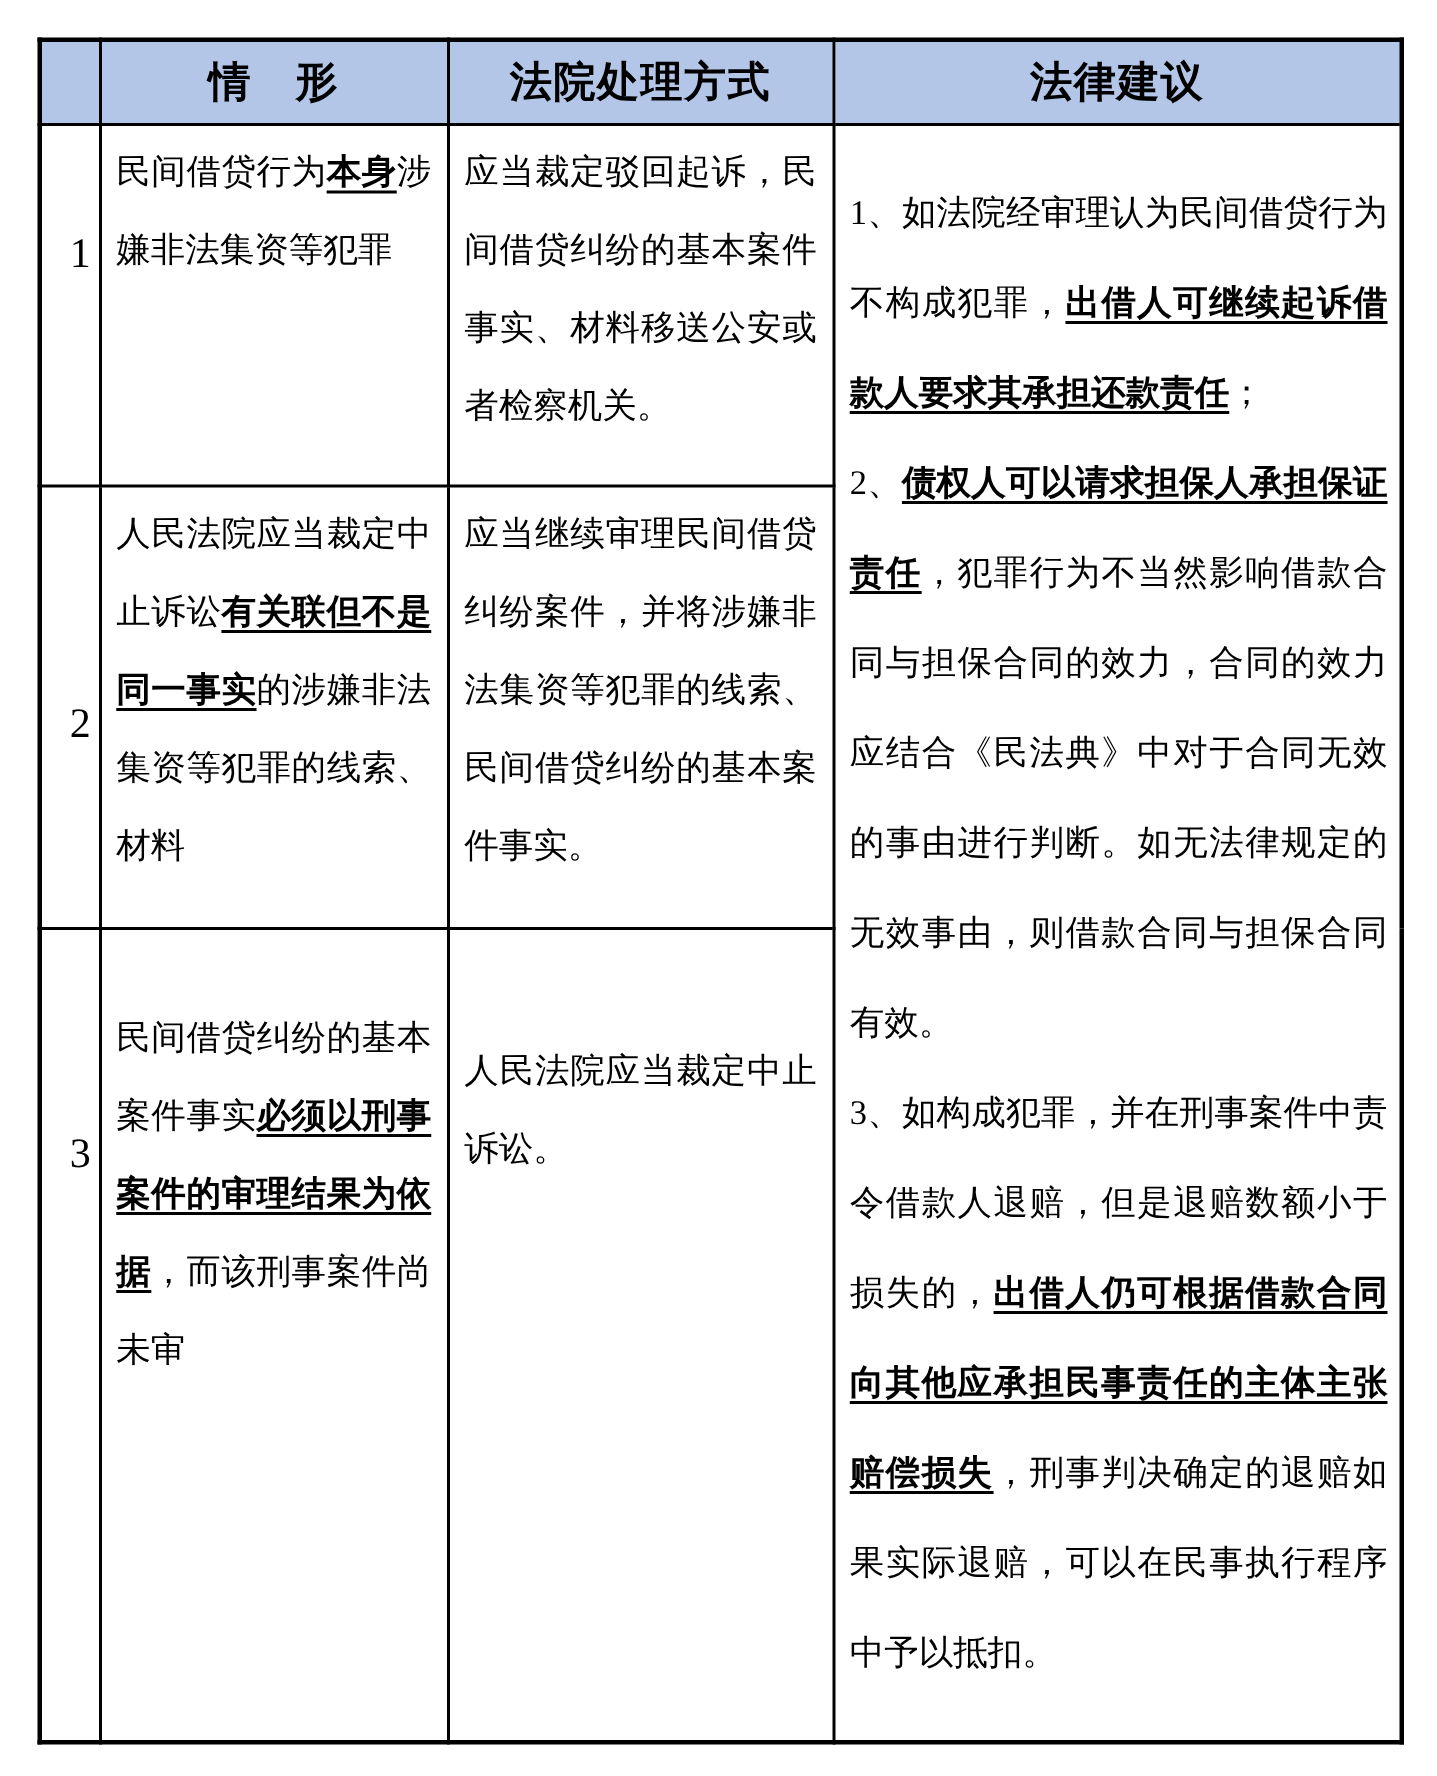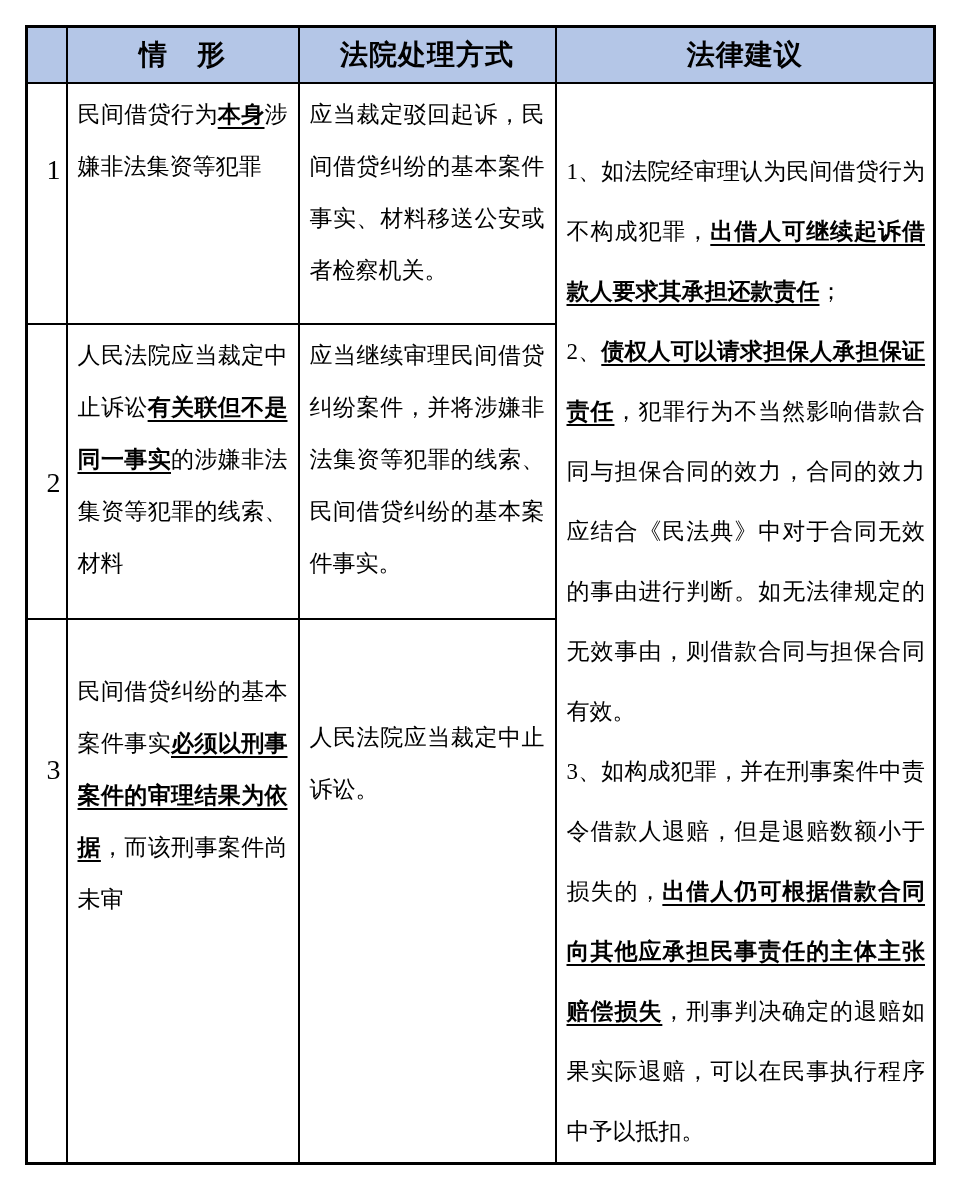--- a/index.html
+++ b/index.html
@@ -46,23 +46,23 @@
     font-size: 28px;
     text-align: right;
     padding-right: 5px;
     line-height: 52px;
   }
   tr.r1 td.num { padding-top: 60px; }
   tr.r2 td.num { padding-top: 132px; }
   tr.r3 td.num { padding-top: 124px; }
   td.cell { padding: 5px 10px 0 10px; }
   tr.r3 td.sit   { padding-top: 46px; }
-  tr.r3 td.court { padding-top: 92px; }
+  tr.r3 td.court { padding-top: 68px; }
   td.advice {
-    padding: 58px 8px 0 10px;
+    padding: 28px 8px 0 10px;
     line-height: 60px;
   }
   td.advice p { margin: 0; }
   .em {
     font-weight: bold;
     text-decoration: underline;
     text-decoration-thickness: 2px;
     text-underline-offset: 5px;
   }
 </style>

